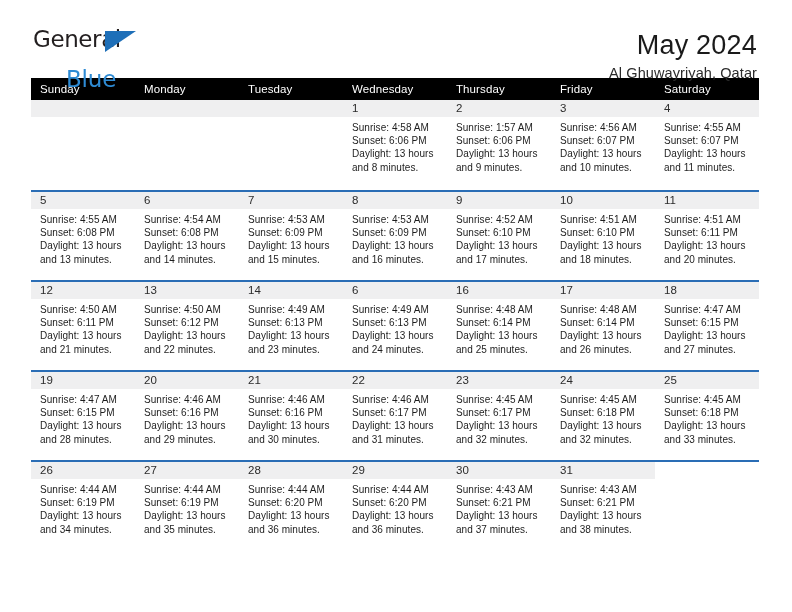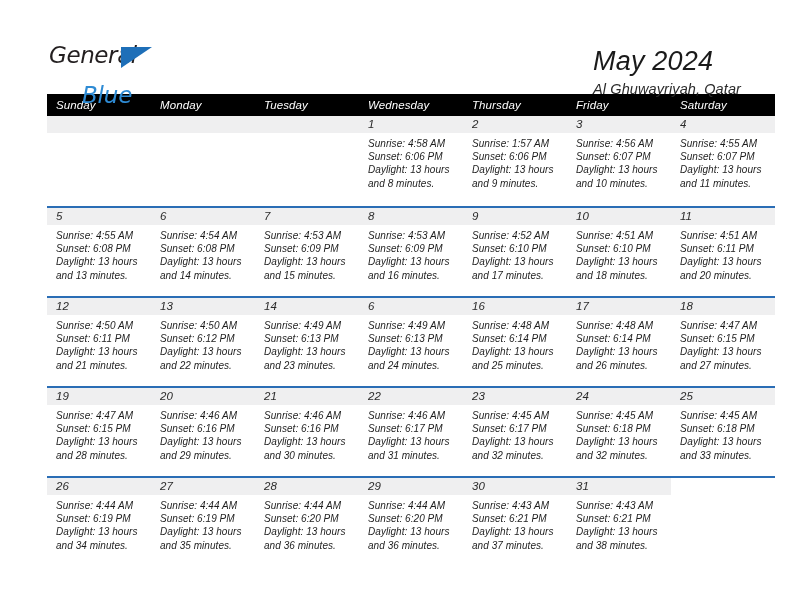--- a/index.html
+++ b/index.html
@@ -7,22 +7,21 @@
     width: 792px;
     height: 612px;
     background: #ffffff;
     font-family: "Liberation Sans", sans-serif;
     overflow: hidden;
   }
   .page {
     width: 792px;
     height: 606px;
     position: relative;
-    padding: 16px;
-    font-style: italic;
+    padding: 0;
   }
 
   
   .header {
     display: flex;
     align-items: flex-start;
     justify-content: space-between;
     padding: 28px 35px 0 33px;
     height: 78px;
   }
@@ -53,21 +52,21 @@
   .logo-blue {
     font-size: 23px;
     color: #2e8bd4;
     font-family: "DejaVu Sans", sans-serif;
     position: absolute;
     left: 33px;
     top: 40px;
     letter-spacing: -0.2px;
   }
   .titles {
-    text-align: left;
+    text-align: right;
     padding-top: 2px;
   }
   .cal-title {
     font-size: 27px;
     color: #1a1a1a;
     font-weight: 400;
     letter-spacing: 0.2px;
     line-height: 1.15;
   }
   .cal-subtitle {

